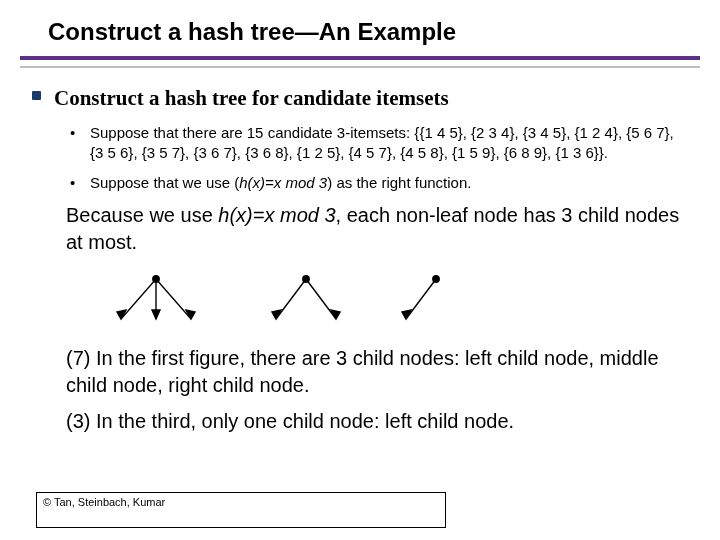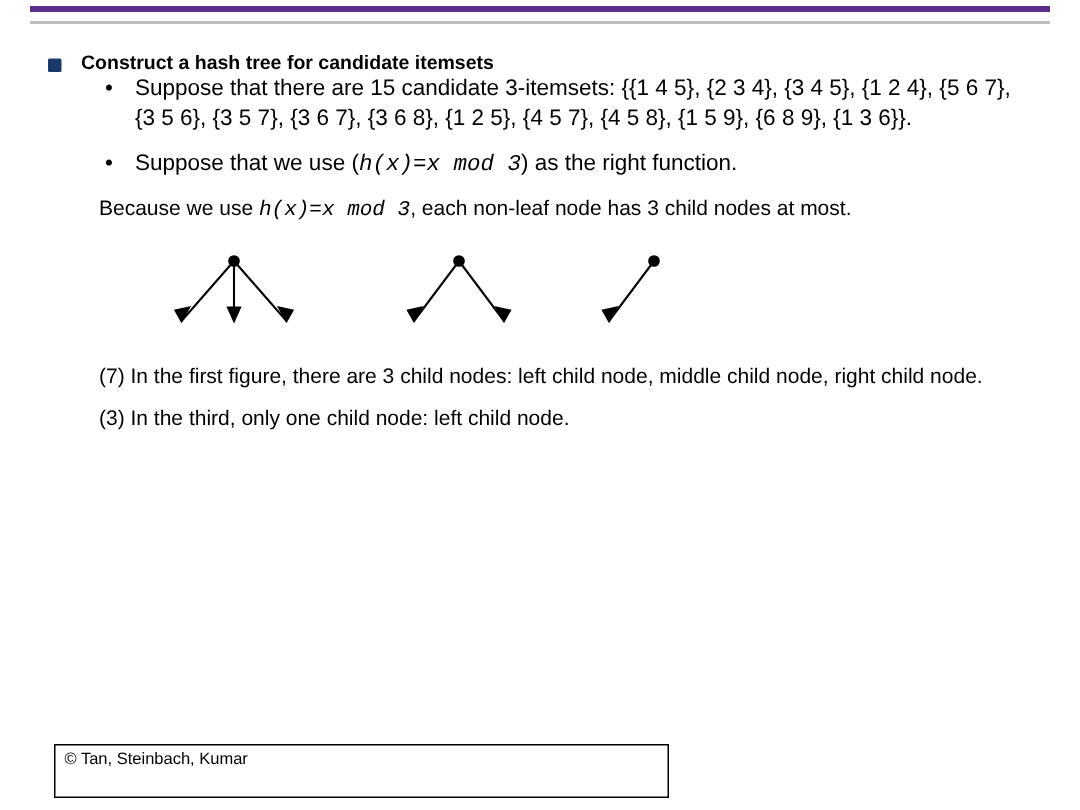--- a/index.html
+++ b/index.html
@@ -29,22 +29,24 @@
     height: 6px;
     border-top: 4px solid #5b2f8a;
     border-bottom: 2px solid #bdbdbd;
   }
   .content {
     padding: 18px 30px 0 30px;
   }
   .lvl1 {
     position: relative;
     padding-left: 24px;
-    font-size: 13px;
+    font-size: 21px;
     font-weight: bold;
+    margin-bottom: 12px;
+    font-family: Liberation Serif, serif;
   }
   .lvl1::before {
     content: "";
     position: absolute;
     left: 2px;
     top: 5px;
     width: 9px;
     height: 9px;
     background: #1b3a6b;
     border-radius: 1px;
@@ -59,41 +61,42 @@
   }
   .lvl2::before {
     content: "•";
     position: absolute;
     left: 40px;
     top: 0;
     font-size: 15px;
   }
   .bodytext {
     padding-left: 36px;
-    font-size: 14px;
+    font-size: 20px;
     line-height: 1.32;
     margin-bottom: 10px;
   }
-  .hfn { font-style: italic; font-family: Liberation Mono, monospace; }
+  .hfn { font-style: italic; font-family: Liberation Sans, sans-serif; }
   .diagram {
     padding: 6px 0 10px 36px;
   }
   .footer {
     position: absolute;
     left: 36px;
     bottom: 12px;
     border: 1px solid #000;
     padding: 3px 280px 19px 6px;
     font-size: 11px;
   }
 </style>
 </head>
 <body>
 <div class="slide">
 
+<div class="title">Construct a hash tree—An Example</div>
 <div class="rule"></div>
 
 <div class="content">
 
   <div class="lvl1">Construct a hash tree for candidate itemsets</div>
 
   <div class="lvl2">Suppose that there are 15 candidate 3-itemsets: {{1 4 5}, {2 3 4}, {3 4 5}, {1 2 4}, {5 6 7}, {3 5 6}, {3 5 7}, {3 6 7}, {3 6 8}, {1 2 5}, {4 5 7}, {4 5 8}, {1 5 9}, {6 8 9}, {1 3 6}}.</div>
 
   <div class="lvl2">
     <span>Suppose that we use (</span><span class="hfn">h(x)=x mod 3</span><span>) as the right function.</span>

